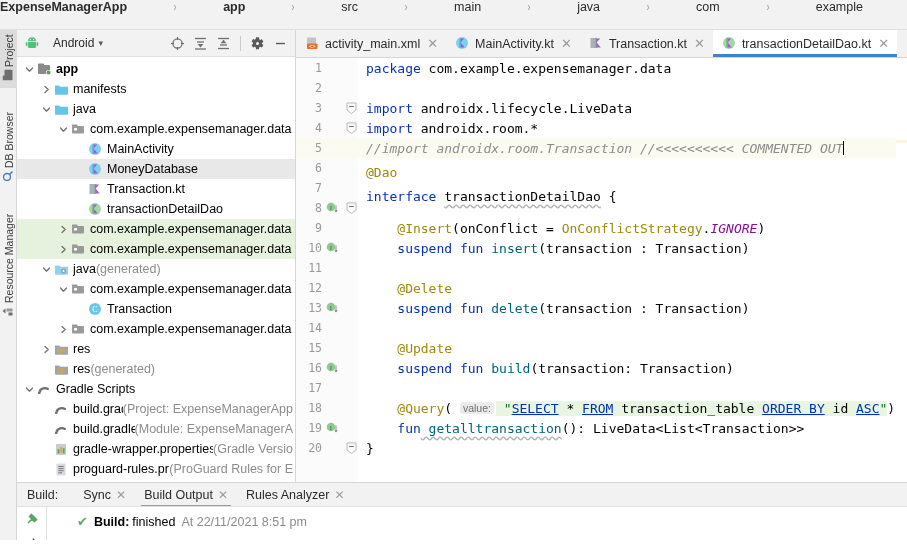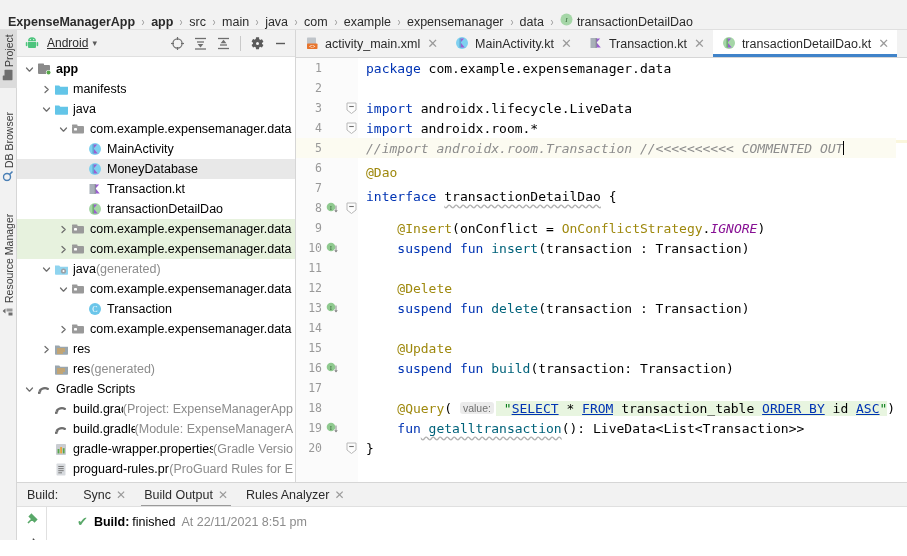--- a/index.html
+++ b/index.html
@@ -10,24 +10,25 @@
     background: #ffffff;
     color: #000000;
     overflow: hidden;
   }
   #app { position: relative; width: 907px; height: 556px; }
 
   
   .breadcrumb {
     position: absolute; left: 0; top: 0; width: 907px; height: 30px;
     background: #f2f2f2;
-    display: flex; align-items: flex-end;
-    padding-left: 8px;
+    display: flex; align-items: flex-start;
+    padding-left: 0;
     border-bottom: 1px solid #e0e0e0;
     white-space: nowrap;
+    gap: 40px;
   }
   .crumb { font-size: 12.5px; color: #2b2b2b; }
   .crumb.bold { font-weight: bold; }
   .crumb-sep {
     color: #9a9a9a; font-size: 12px; margin: 0 6px; display: inline-block;
     transform: scaleX(.75);
   }
   .crumb-icon { display:inline-block; vertical-align:-3px; margin-right:4px; }
 
   
@@ -49,21 +50,21 @@
   
   .project-panel {
     position: absolute; left: 17px; top: 30px; width: 279px; height: 452px;
     background: #ffffff; border-right: 1px solid #d6d6d6;
     overflow: hidden;
   }
   .proj-toolbar {
     height: 27px; background: #f2f2f2; border-bottom: 1px solid #e0e0e0;
     display: flex; align-items: center; padding: 0 5px; gap: 4px;
   }
-  .proj-title { font-size: 12px; color: #2b2b2b; margin-left: 2px; text-decoration: underline; }
+  .proj-title { font-size: 12px; color: #2b2b2b; margin-left: 8px; }
   .tb-ico { width: 19px; height: 19px; display:flex; align-items:center; justify-content:center; color:#5a5a5a; }
   .tb-sep { width:1px; height:15px; background:#c9c9c9; margin:0 3px; }
 
   .tree { position: relative; padding-top: 2px; height: 425px; overflow: hidden; }
   .trow {
     height: 20px; display: flex; align-items: center;
     white-space: nowrap; font-size: 12.5px; color: #000;
     padding-right: 2px;
   }
   .trow.sel { background: #e8e8e8; }

